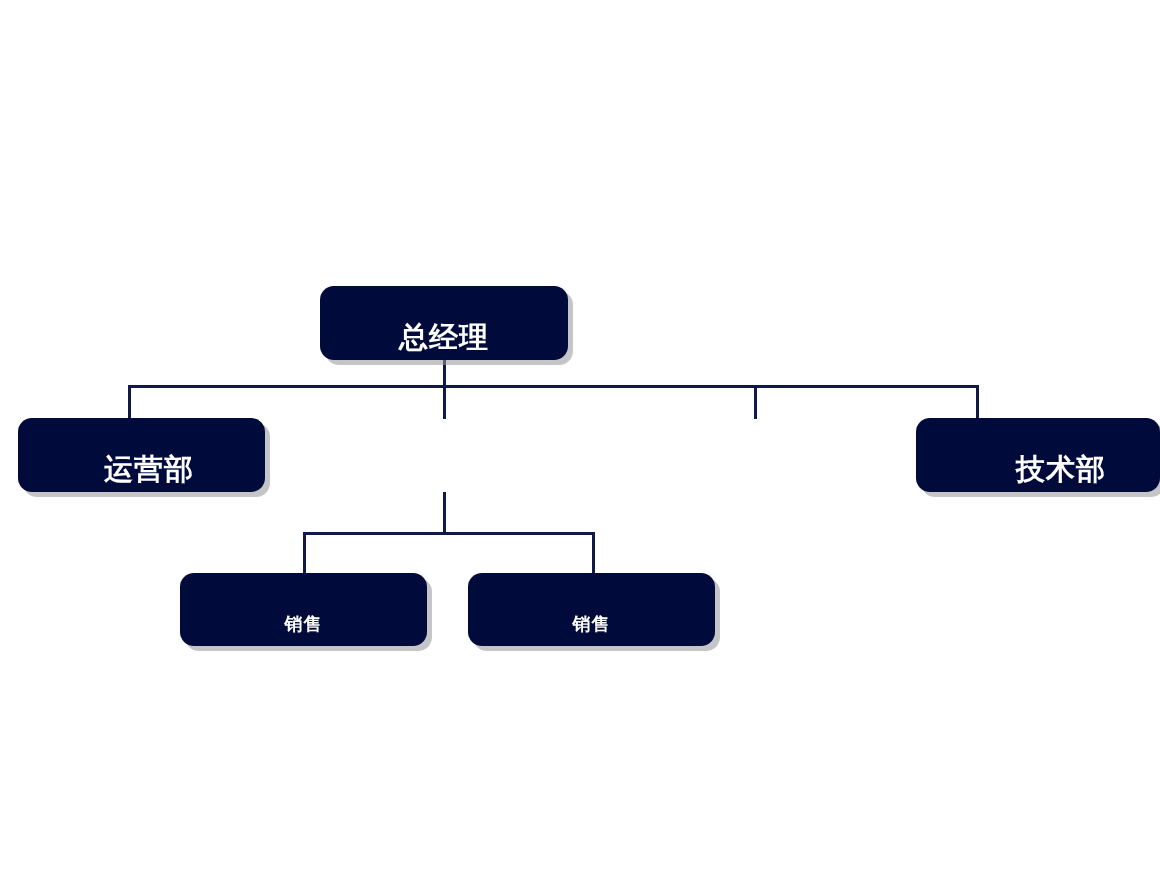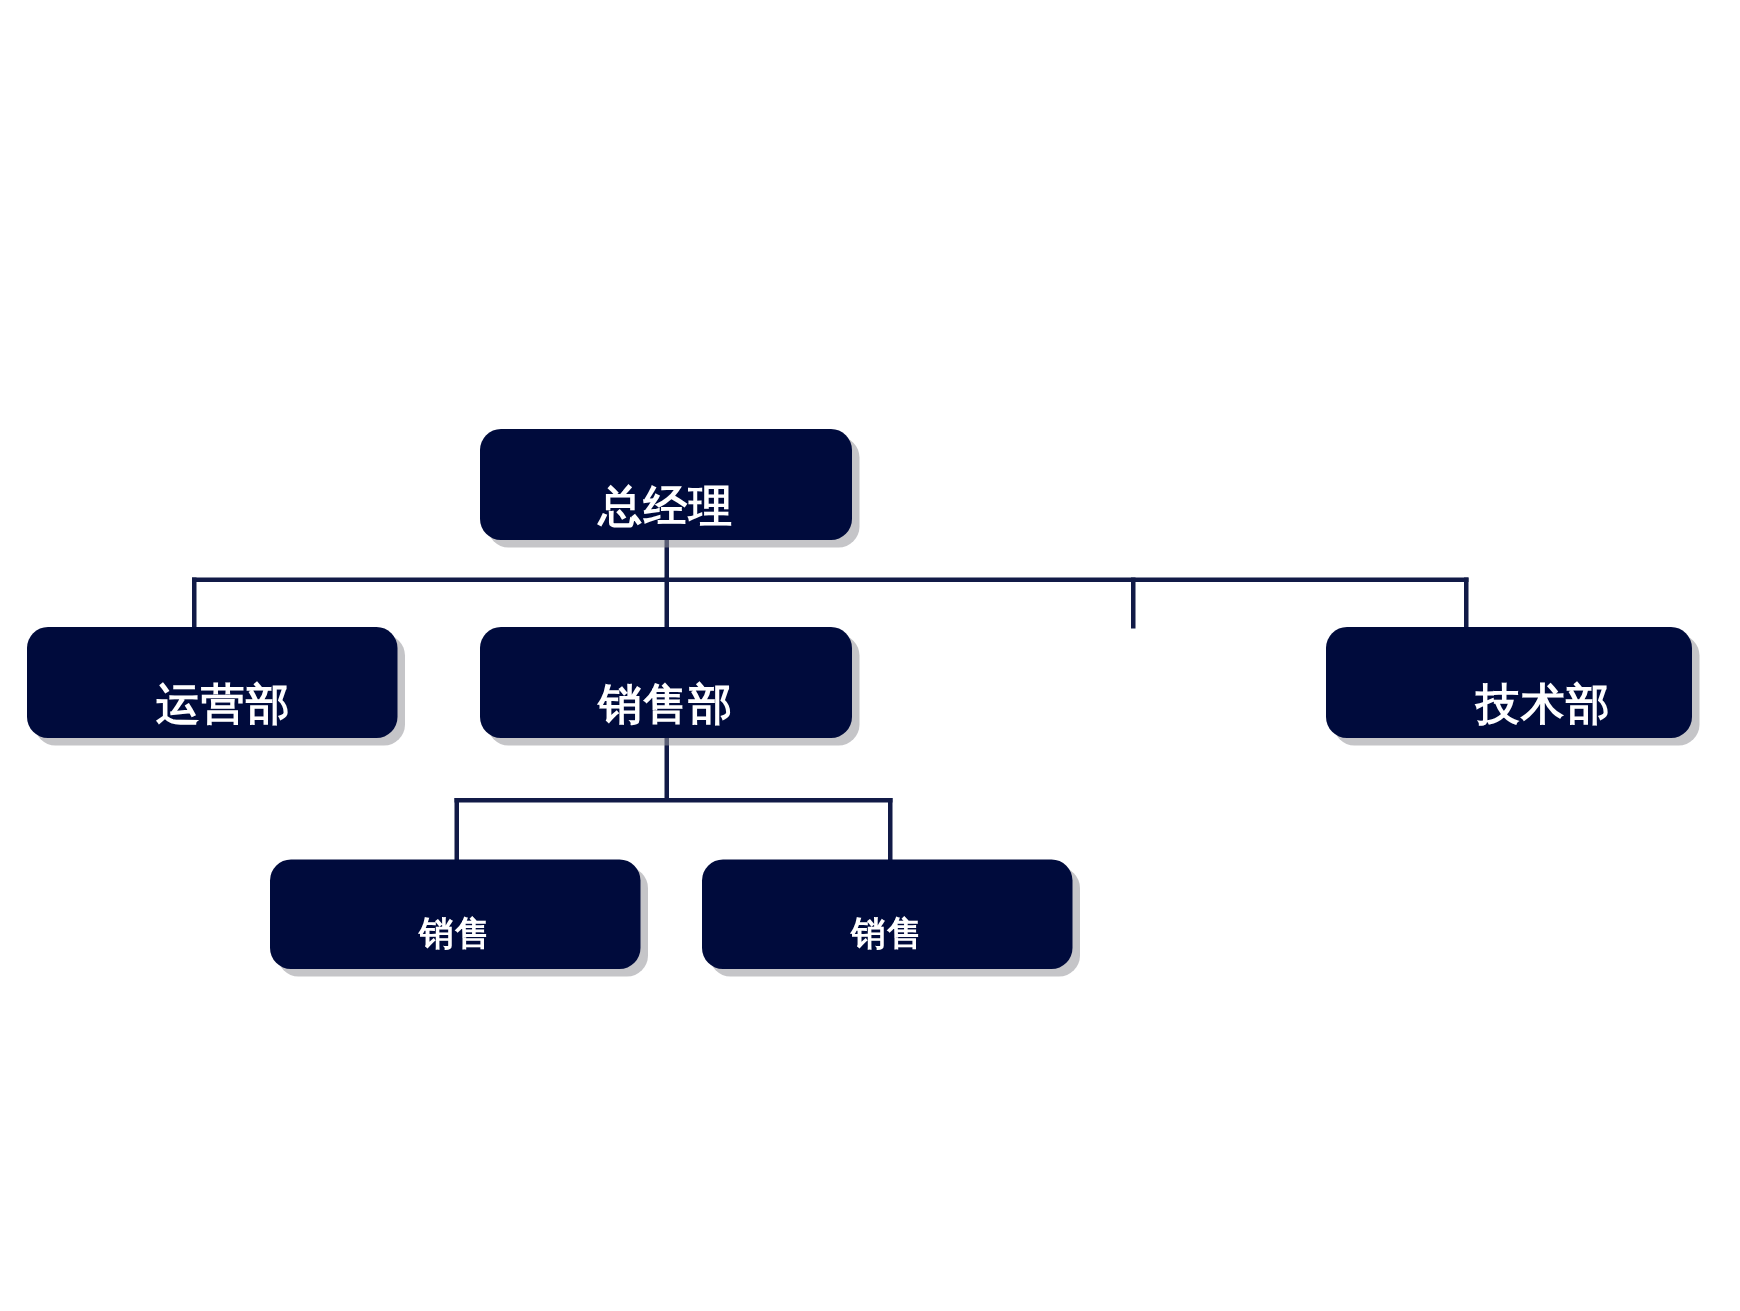--- a/index.html
+++ b/index.html
@@ -41,21 +41,21 @@
     font-size: 29px;
     letter-spacing: 1px;
     line-height: 1;
     white-space: nowrap;
     text-align: center;
     user-select: none;
     margin-top: 28px;
   }
   .node.level-1 .node-label { font-size: 29px; }
   .node.level-2 .node-label { font-size: 29px; }
-  .node.level-3 .node-label { font-size: 23px; }
+  .node.level-3 .node-label { font-size: 18px; }
 </style>
 </head>
 <body>
 
 <div id="canvas">
 
   <div class="line line-v" style="left:443px; top:360px; height:27px;"></div>
 
   <div class="line line-h" style="left:128px; top:385px; width:851px;"></div>
 
@@ -72,26 +72,23 @@
   <div class="line line-v" style="left:592px; top:532px; height:42px;"></div>
 
   <div class="node level-1" style="left:320px; top:286px; width:248px; height:74px;">
     <span class="node-label">总经理</span>
   </div>
 
   <div class="node level-2" style="left:18px; top:418px; width:247px; height:74px;padding-left:15px;">
     <span class="node-label">运营部</span>
   </div>
 
-  <div class="node level-2" style="left:320px; top:418px; width:248px; height:74px;">
-    <span class="node-label">销售部</span>
-  </div>
 
 
-  <div class="node level-2" style="left:884px; top:418px; width:244px; height:74px;padding-left:46px;">
+  <div class="node level-2" style="left:916px; top:418px; width:244px; height:74px;padding-left:46px;">
     <span class="node-label">技术部</span>
   </div>
 
   <div class="node level-3" style="left:180px; top:573px; width:247px; height:73px;">
     <span class="node-label">销售</span>
   </div>
 
   <div class="node level-3" style="left:468px; top:573px; width:247px; height:73px;">
     <span class="node-label">销售</span>
   </div>

